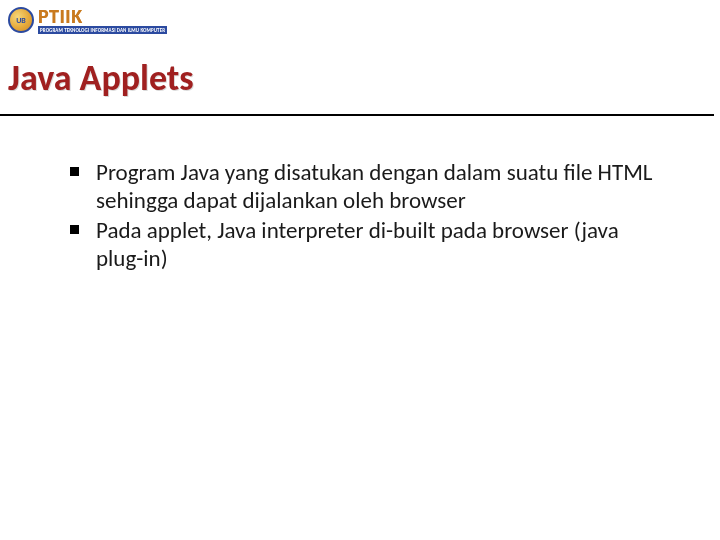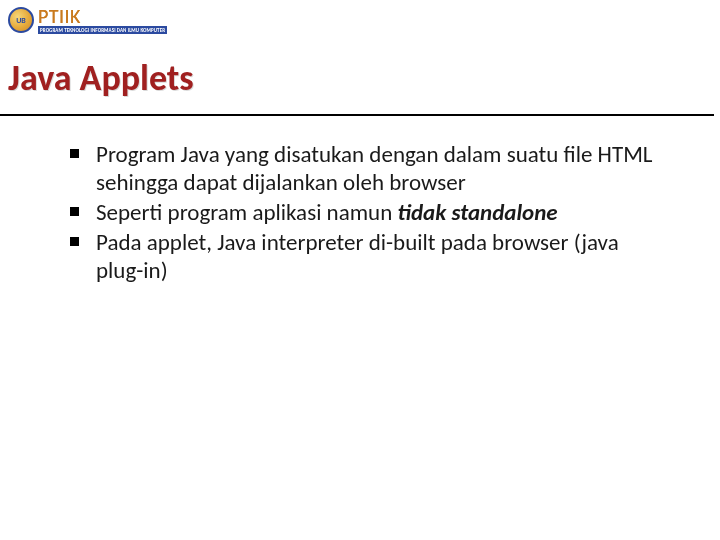--- a/index.html
+++ b/index.html
@@ -39,21 +39,21 @@
     font-weight: bold;
     color: #2b4aa0;
   }
   .logo-text {
     display: flex;
     flex-direction: column;
     line-height: 1;
   }
   .logo-main {
     font-size: 20px;
-    font-weight: 400;
+    font-weight: 700;
     letter-spacing: 0.5px;
     background: linear-gradient(#d08a2c, #c97a1f);
     -webkit-background-clip: text;
     background-clip: text;
     color: #c97a1f;
   }
   .logo-sub {
     font-size: 5px;
     font-weight: 700;
     color: #fff;
@@ -72,20 +72,21 @@
     font-weight: 700;
     color: #a02020;
     text-shadow: 1px 1px 0 rgba(0,0,0,0.15);
     padding-left: 4px;
   }
   .content {
     padding: 24px 56px 24px 70px;
   }
   ul.bullets {
     list-style: none;
+    margin-top: 18px;
   }
   ul.bullets > li {
     position: relative;
     font-size: 23px;
     line-height: 1.22;
     color: #1a1a1a;
     margin-bottom: 2px;
     padding-left: 26px;
   }
   ul.bullets > li::before {
@@ -116,19 +117,16 @@
 <div class="title-wrap">
   <div class="title">Java Applets</div>
 </div>
 
 <div class="content">
   <ul class="bullets">
     <li>
       <span>Program Java yang disatukan dengan dalam suatu file HTML sehingga dapat dijalankan oleh browser</span>
     </li>
     <li>
-      <span>Seperti program aplikasi namun </span><span class="b i">tidak standalone</span>
-    </li>
-    <li>
       <span>Pada applet, Java interpreter di-built pada browser (java plug-in)</span>
     </li>
   </ul>
 </div>
 
 </body></html>

